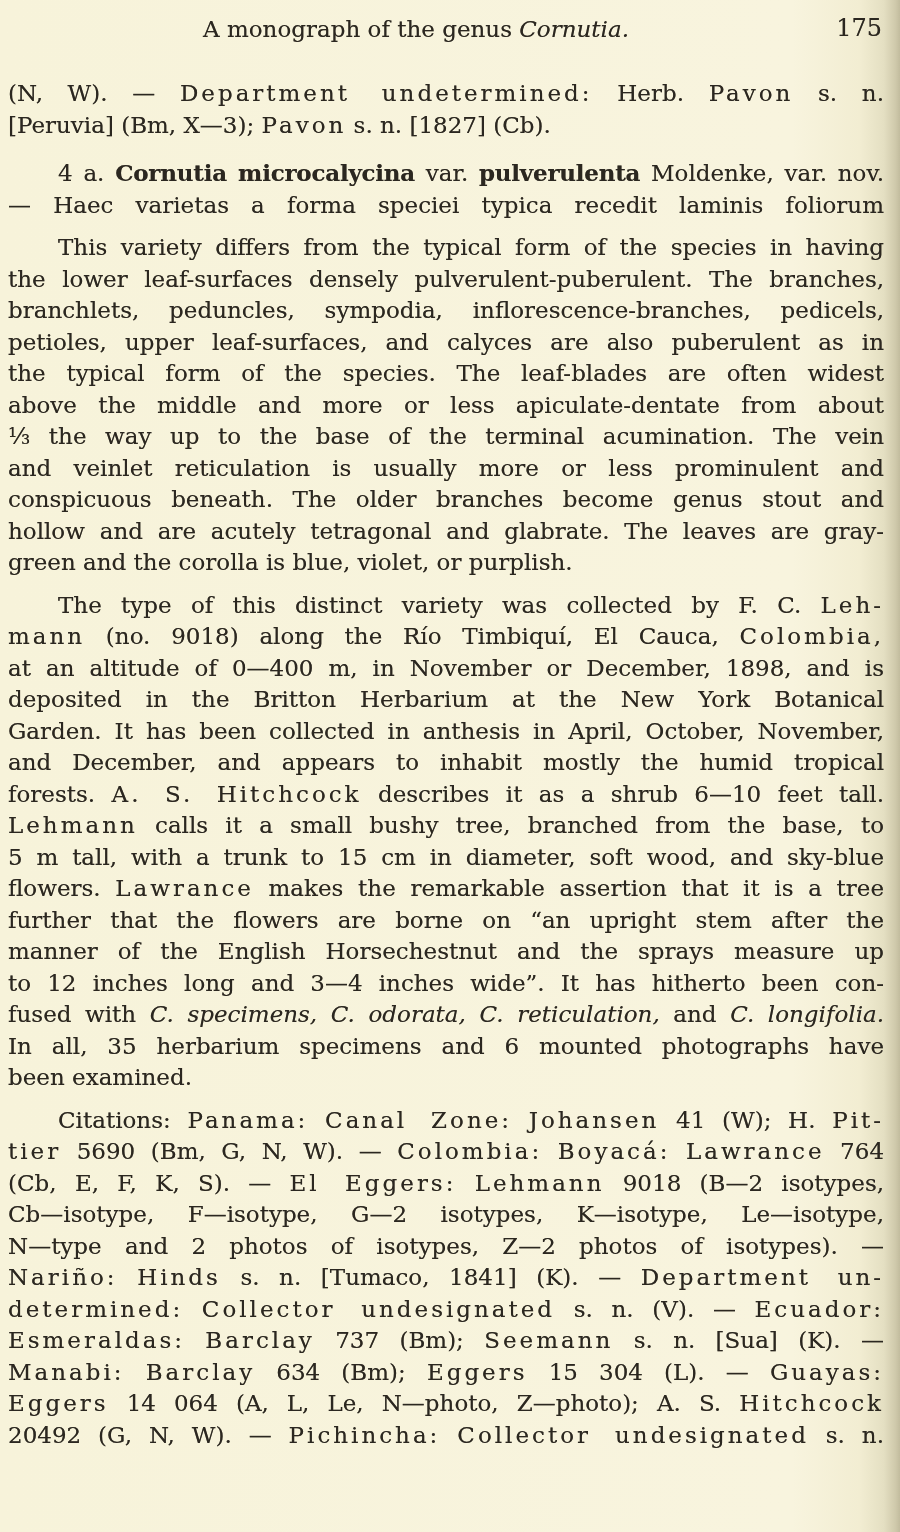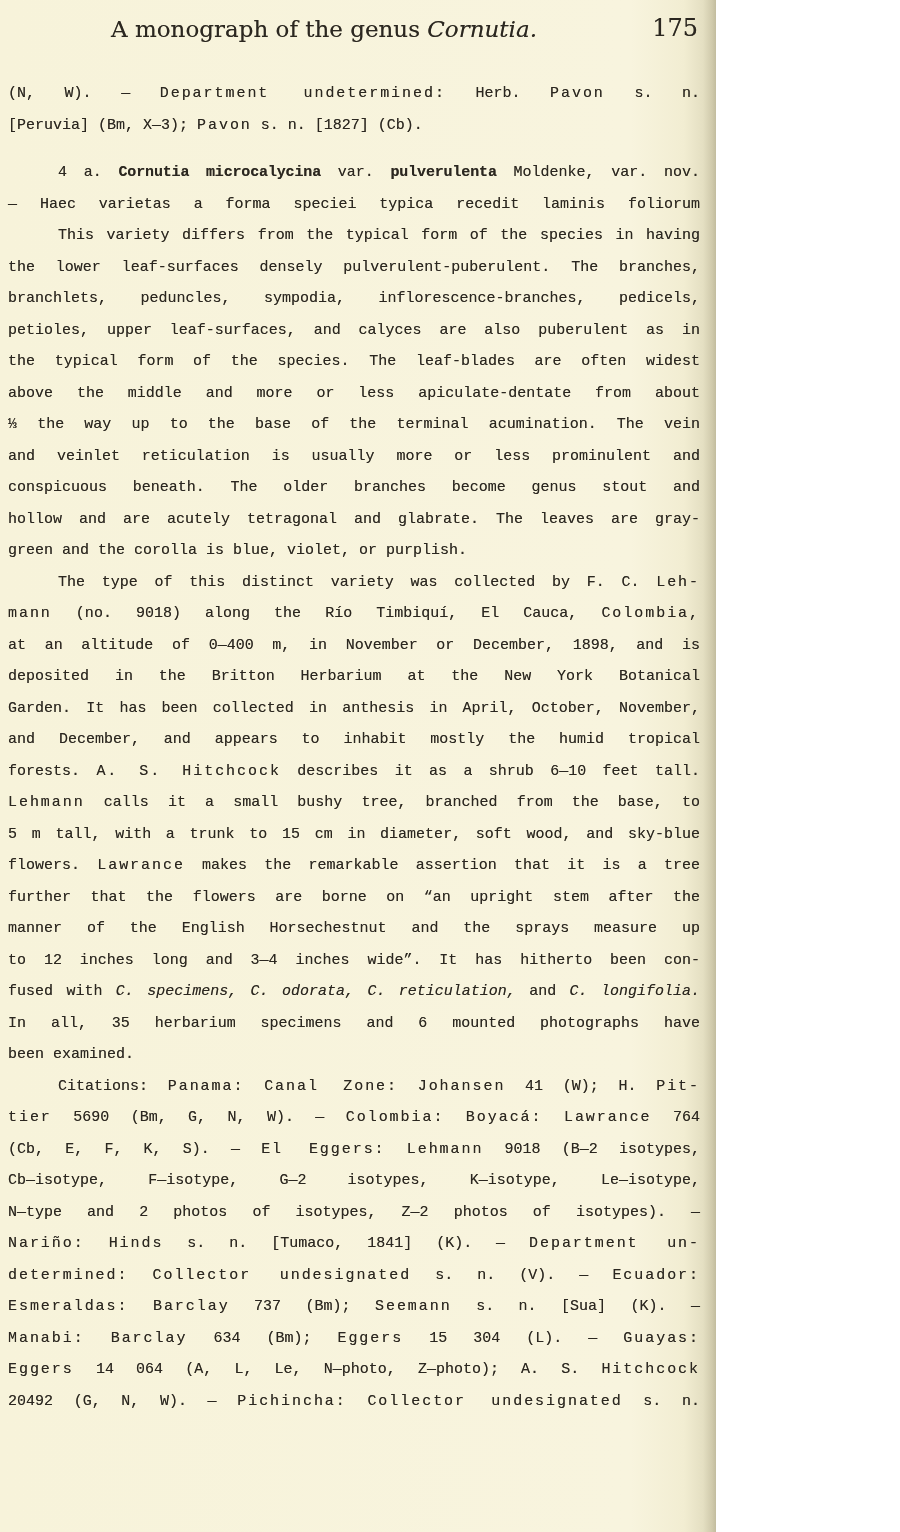--- a/index.html
+++ b/index.html
@@ -1,18 +1,18 @@
 <!DOCTYPE html>
 <html><head>
 <meta charset="utf-8">
 <style>
   html, body { margin: 0; padding: 0; }
   .page {
     position: relative;
-    width: 716px;
+    width: 900px;
     height: 1532px;
     box-sizing: border-box;
     overflow: hidden;
     background:
       linear-gradient(90deg,
         #f7f3da 0%, #f8f4de 88%, #f2edd2 95.5%,
         #e4dfc2 98.2%, #cfc9ab 99.5%, #c2bc9e 100%),
       #f8f4de;
     font-family: "DejaVu Serif", "Liberation Serif", serif;
     color: #2b2720;
@@ -32,29 +32,28 @@
   }
   .header-title .genus { font-style: italic; }
   .page-number {
     position: absolute;
     right: 2px;
     top: -2px;
     font-size: 24px;
   }
   .page-body { margin-top: 28px; }
   .para { margin: 0; }
-  .para + .para { }
+  .para + .para { margin-top: 11px; }
   .para.extra-gap { margin-top: 16px; }
   .line {
-    font-size: 15px;
+    font-size: 23px;
     line-height: 31.5px;
     text-align: justify;
     text-align-last: justify;
     white-space: normal;
-    font-family: Liberation Mono, monospace;
   }
   .line.endpara { text-align-last: left; }
   .line.firstline { text-indent: 50px; }
   .run-n { font-style: normal; }
   .run-b { font-weight: bold; letter-spacing: -0.01em; }
   .run-i { font-style: italic; }
   .run-s { letter-spacing: 0.13em; word-spacing: 0.18em; }
 </style>
 </head>
 <body>

